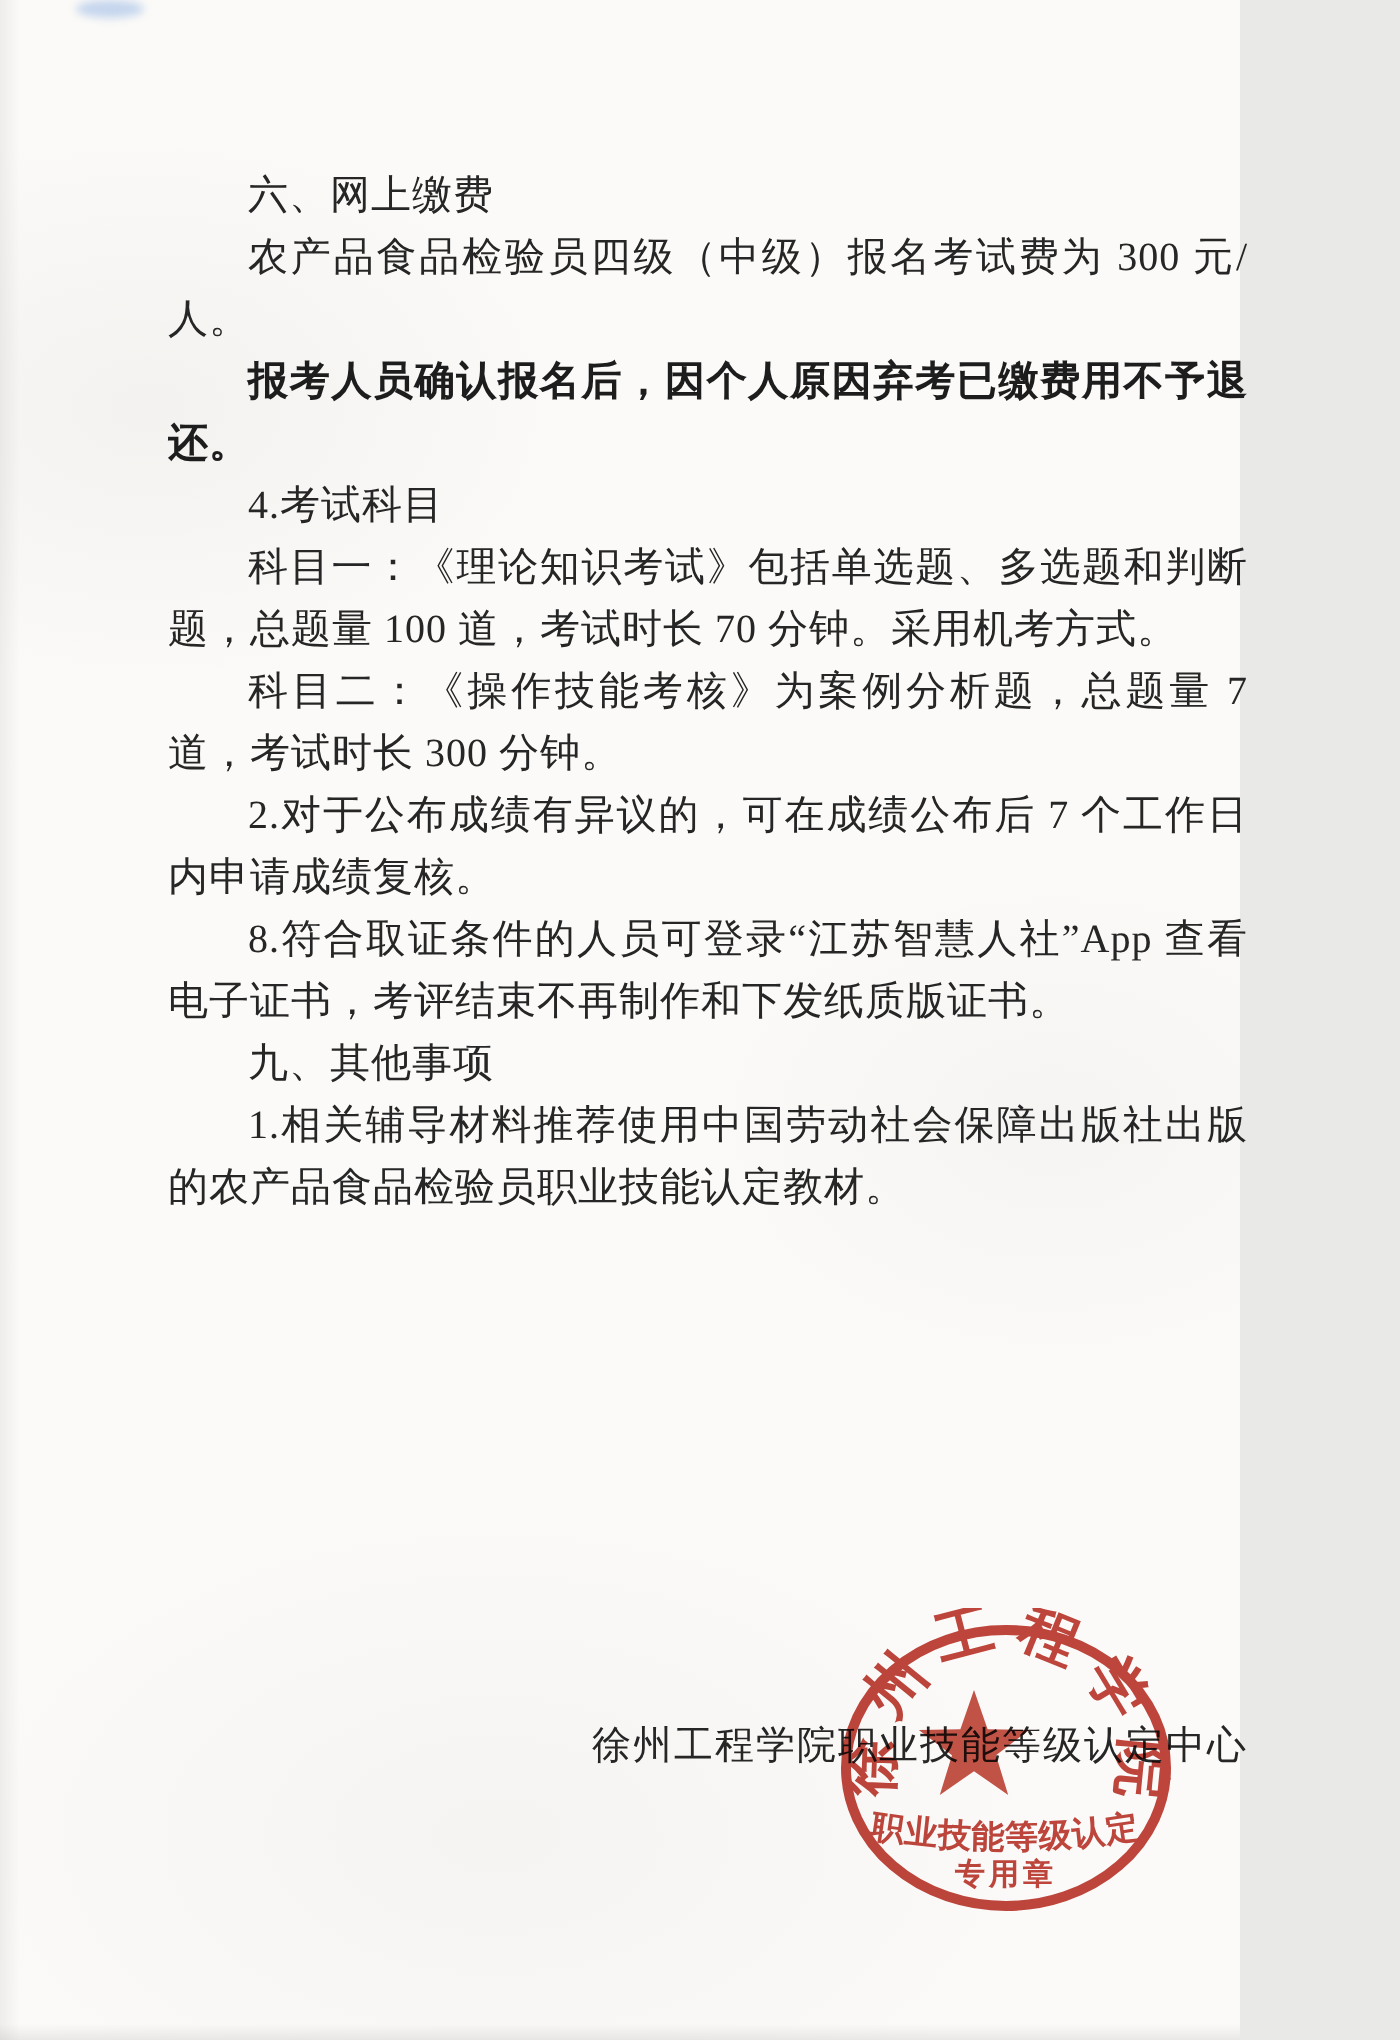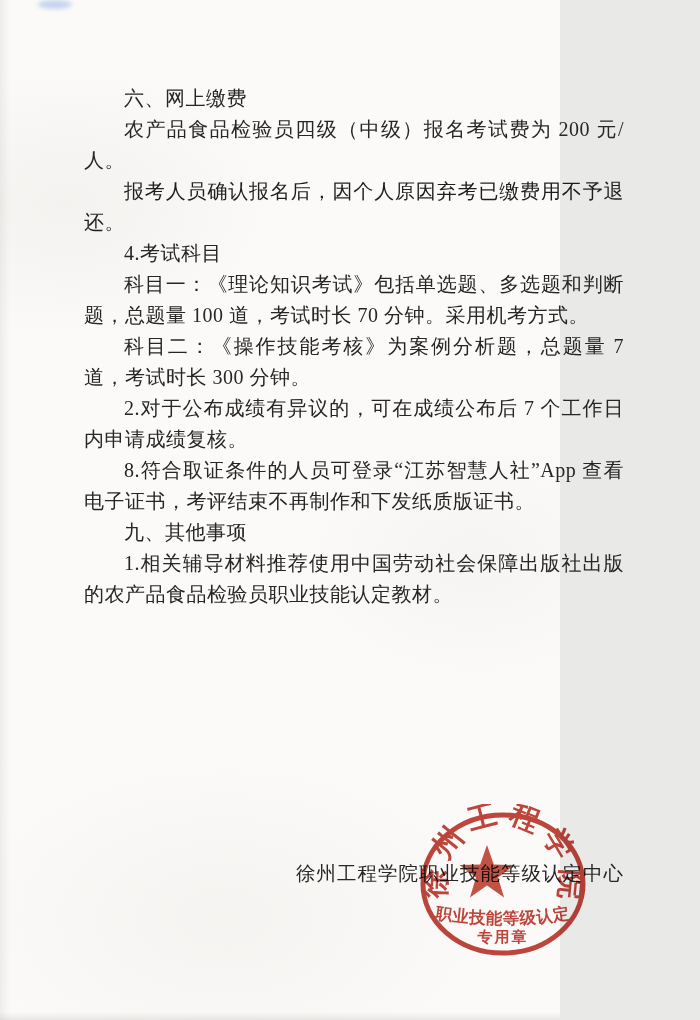--- a/index.html
+++ b/index.html
@@ -4,21 +4,21 @@
 <style>
   html, body { margin: 0; padding: 0; }
   body {
     width: 700px; height: 1020px;
     font-family: "Liberation Serif", "DejaVu Serif", serif;
     background: #e9e9e7;
     overflow: hidden;
   }
   .page {
     position: relative;
-    width: 560px; height: 1020px;
+    width: 620px; height: 1020px;
     background:
       radial-gradient(ellipse 300px 200px at 12% 20%, rgba(170,170,165,0.10), rgba(0,0,0,0) 70%),
       radial-gradient(ellipse 260px 180px at 85% 55%, rgba(170,170,165,0.07), rgba(0,0,0,0) 70%),
       radial-gradient(ellipse 400px 240px at 40% 90%, rgba(170,170,165,0.08), rgba(0,0,0,0) 70%),
       linear-gradient(90deg, rgba(120,120,115,0.10) 0px, rgba(0,0,0,0) 10px),
       linear-gradient(0deg, rgba(120,120,115,0.14) 0px, rgba(0,0,0,0) 8px),
       #fbfaf8;
   }
   .scan-smudge {
     position: absolute; left: 38px; top: 0px;
@@ -28,21 +28,21 @@
   }
   .doc-body {
     position: absolute;
     left: 84px; top: 83px; width: 540px;
     font-size: 20px; line-height: 31px;
     letter-spacing: 0.5px;
     color: #262626;
     text-align: justify;
   }
   .doc-body p { margin: 0; text-indent: 2em; }
-  .doc-body p.bold { font-weight: normal; color: #1d1d1d; }
+  .doc-body p.bold { font-weight: bold; color: #1d1d1d; }
   .signature {
     position: absolute;
     left: 288px; top: 856px; width: 344px;
     font-size: 19.5px; line-height: 35px;
     letter-spacing: 1px;
     color: #262626;
     text-align: center;
   }
   .seal {
     position: absolute;
@@ -64,21 +64,21 @@
 </style>
 </head>
 <body>
 
 <div class="page">
 
   <div class="scan-smudge"></div>
 
   <div class="doc-body">
     <p>六、网上缴费</p>
-    <p>农产品食品检验员四级（中级）报名考试费为 200 元/人。</p>
+    <p>农产品食品检验员四级（中级）报名考试费为 300 元/人。</p>
     <p class="bold">报考人员确认报名后，因个人原因弃考已缴费用不予退还。</p>
     <p>4.考试科目</p>
     <p>科目一：《理论知识考试》包括单选题、多选题和判断题，总题量 100 道，考试时长 70 分钟。采用机考方式。</p>
     <p>科目二：《操作技能考核》为案例分析题，总题量 7 道，考试时长 300 分钟。</p>
     <p>2.对于公布成绩有异议的，可在成绩公布后 7 个工作日内申请成绩复核。</p>
     <p>8.符合取证条件的人员可登录“江苏智慧人社”App 查看电子证书，考评结束不再制作和下发纸质版证书。</p>
     <p>九、其他事项</p>
     <p>1.相关辅导材料推荐使用中国劳动社会保障出版社出版的农产品食品检验员职业技能认定教材。</p>
   </div>
 

